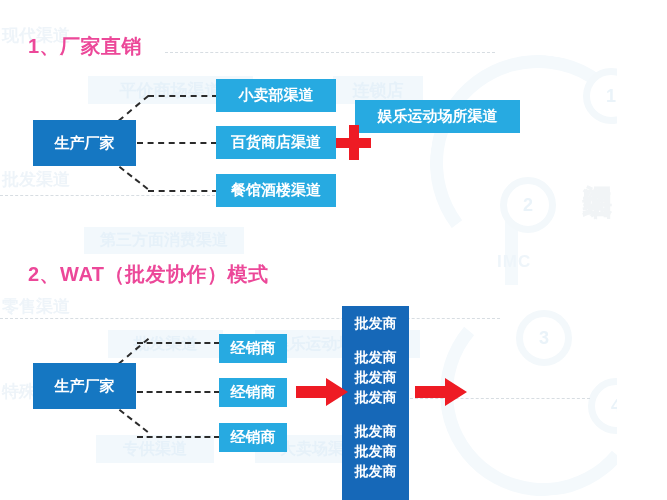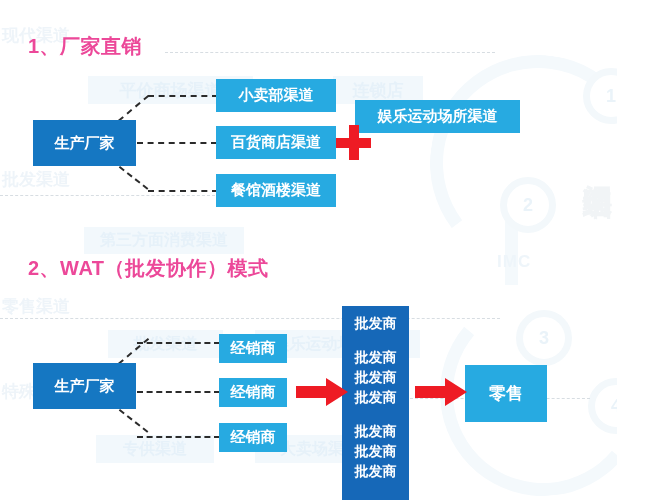--- a/index.html
+++ b/index.html
@@ -235,21 +235,21 @@
   <div class="box box-light" style="left:216px; top:126px; width:120px; height:33px; font-size:15px;">百货商店渠道</div>
   <div class="box box-light" style="left:216px; top:174px; width:120px; height:33px; font-size:15px;">餐馆酒楼渠道</div>
 
   <div class="plus" style="left:336px; top:125px; width:35px; height:35px;">
     <div class="bar-v"></div>
     <div class="bar-h"></div>
   </div>
 
   <div class="box box-light" style="left:355px; top:100px; width:165px; height:33px; font-size:15px;">娱乐运动场所渠道</div>
 
-  <div class="sec-title" style="left:28px; top:255px;">2、WAT（批发协作）模式</div>
+  <div class="sec-title" style="left:28px; top:261px;">2、WAT（批发协作）模式</div>
 
   <div class="box box-dark" style="left:33px; top:363px; width:103px; height:46px; font-size:15px;">生产厂家</div>
 
   <div class="dash-diag" style="left:118px; top:363px; width:39px; transform:rotate(-40deg);"></div>
   <div class="dash-diag" style="left:120px; top:409px; width:36px; transform:rotate(38deg);"></div>
 
   <div class="dash-h" style="left:137px; top:342px; width:83px;"></div>
   <div class="dash-h" style="left:137px; top:391px; width:83px;"></div>
   <div class="dash-h" style="left:137px; top:436px; width:83px;"></div>
 
@@ -268,15 +268,14 @@
     <div class="ws-item" style="margin-top:6px;">批发商</div>
     <div class="ws-item" style="margin-top:20px;">批发商</div>
     <div class="ws-item" style="margin-top:6px;">批发商</div>
     <div class="ws-item" style="margin-top:6px;">批发商</div>
   </div>
 
   <svg class="arrow" style="left:415px; top:378px;" width="52" height="28" viewBox="0 0 52 28">
     <polygon points="0,8 30,8 30,0 52,14 30,28 30,20 0,20" fill="#ee1b24"></polygon>
   </svg>
 
-  <div class="box box-light" style="left:465px; top:365px; width:82px; height:57px; font-size:17px;">零售</div>
 
 </div>
 
 </body></html>

